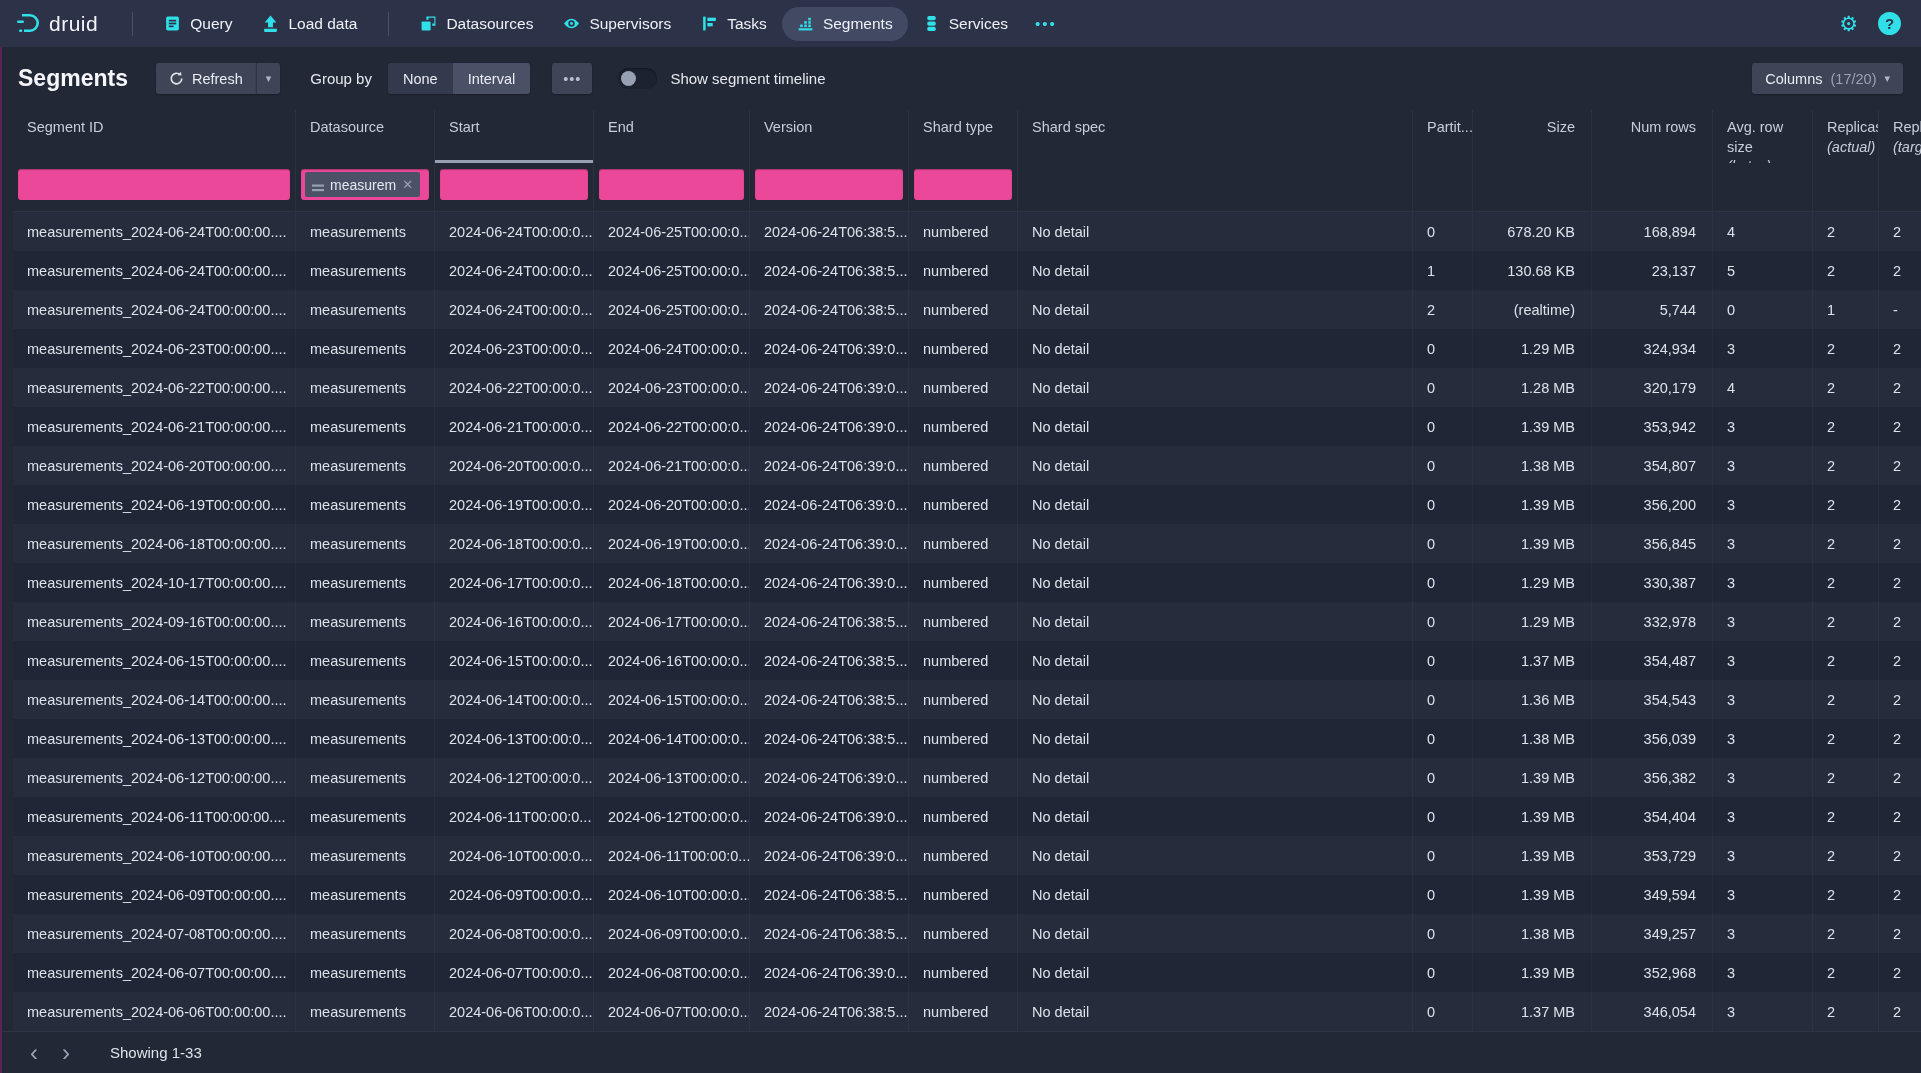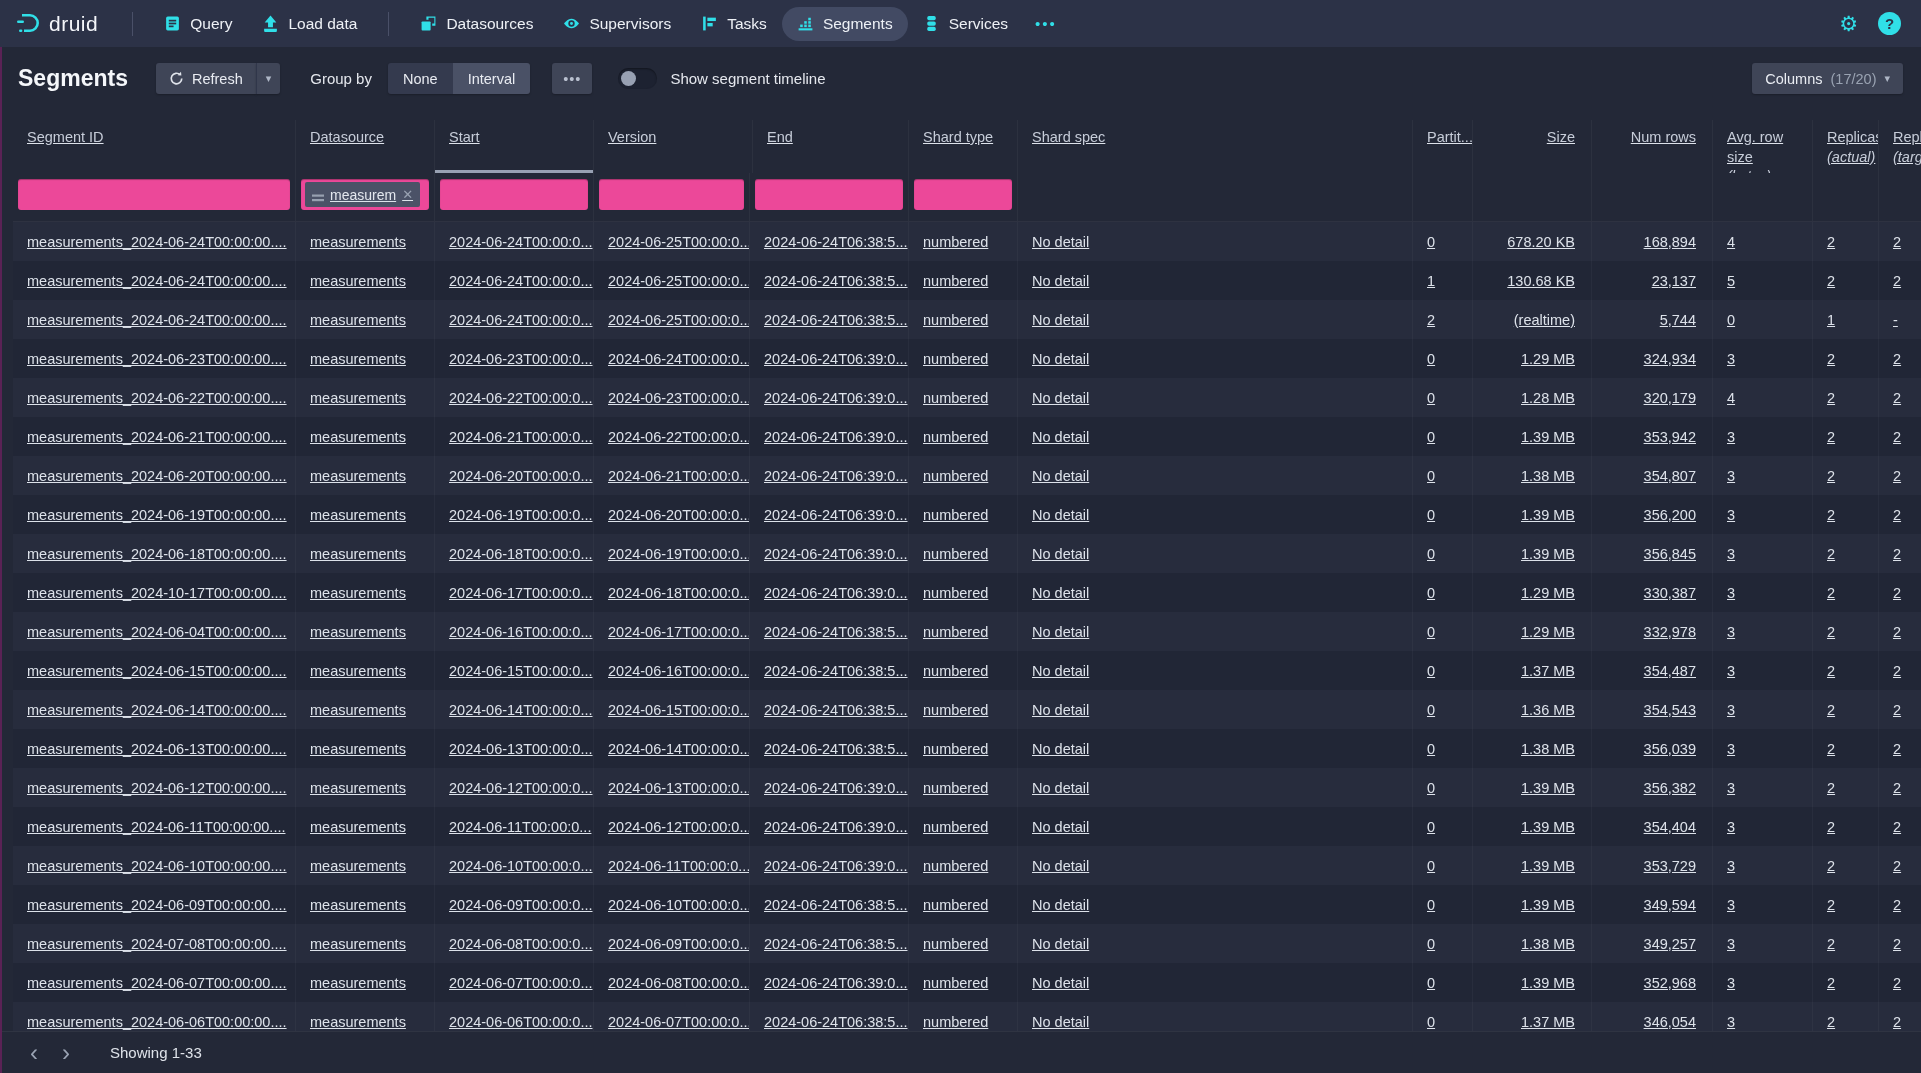--- a/index.html
+++ b/index.html
@@ -52,21 +52,21 @@
   .seg-btn.selected { background:#4a5166; }
   .more-btn { margin-left:22px; padding:0 11px; letter-spacing:1px; color:#b9c0cf; }
   .switch-wrap { display:flex; align-items:center; gap:13px; margin-left:26px; cursor:pointer; }
   .switch { width:39px; height:21px; border-radius:11px; background:#1d2231; position:relative; box-shadow:inset 0 1px 2px rgba(0,0,0,.4); }
   .switch .knob { position:absolute; left:3px; top:3px; width:15px; height:15px; border-radius:50%; background:#98a1b3; }
   .switch-label { font-size:15px; color:#e5e8ee; }
   .toolbar-right { margin-left:auto; }
   .dim { color:#9aa3b2; }
   
   .left-edge { position:absolute; left:0; top:47px; width:2px; height:1026px; background:#5a2255; z-index:5; }
-  .table-wrap { position:absolute; left:13px; top:120px; width:1908px; height:921px; overflow:hidden;text-decoration:underline; }
+  .table-wrap { position:absolute; left:13px; top:110px; width:1908px; height:921px; overflow:hidden; }
   .trow { display:flex; }
   .thead { height:53px; }
   .th {
     position:relative; padding:8px 6px 0 14px; font-size:14.5px; color:#c7cdd9;
     border-right:1px solid rgba(255,255,255,.045); cursor:pointer; overflow:hidden;
     line-height:1.35;
   }
   .th .sub { font-style:italic; display:block; }
   .th.right { text-align:right; padding-right:16px; }
   .sort-bar { position:absolute; left:0; right:0; bottom:0; height:3px; background:#98a1b3; }
@@ -243,22 +243,22 @@
   </div>
 </div>
 
 <div class="left-edge"></div>
 
 <div class="table-wrap">
   <div class="trow thead" id="thead">
       <div class="th" style="width: 283px; flex: 0 0 283px;"><span>Segment ID</span></div>
       <div class="th" style="width: 139px; flex: 0 0 139px;"><span>Datasource</span></div>
       <div class="th" style="width: 159px; flex: 0 0 159px;"><span>Start</span><div class="sort-bar"></div></div>
+      <div class="th" style="width: 156px; flex: 0 0 156px;"><span>End</span></div>
       <div class="th" style="width: 159px; flex: 0 0 159px;"><span>Version</span></div>
-      <div class="th" style="width: 156px; flex: 0 0 156px;"><span>End</span></div>
       <div class="th" style="width: 109px; flex: 0 0 109px;"><span>Shard type</span></div>
       <div class="th" style="width: 395px; flex: 0 0 395px;"><span>Shard spec</span></div>
       <div class="th" style="width: 60px; flex: 0 0 60px;"><span>Partit...</span></div>
       <div class="th right" style="width: 119px; flex: 0 0 119px;"><span>Size</span></div>
       <div class="th right" style="width: 121px; flex: 0 0 121px;"><span>Num rows</span></div>
       <div class="th" style="width: 100px; flex: 0 0 100px;"><span>Avg. row size</span><span class="sub">(bytes)</span></div>
       <div class="th" style="width: 66px; flex: 0 0 66px;"><span>Replicas</span><span class="sub">(actual)</span></div>
       <div class="th" style="width: 140px; flex: 0 0 140px;"><span>Replication factor</span><span class="sub">(target)</span></div>
     </div>
   <div class="trow tfilter" id="tfilter">
@@ -442,21 +442,21 @@
         <div class="cell" style="width: 109px; flex: 0 0 109px;">numbered</div>
         <div class="cell" style="width: 395px; flex: 0 0 395px;">No detail</div>
         <div class="cell" style="width: 60px; flex: 0 0 60px;">0</div>
         <div class="cell right" style="width: 119px; flex: 0 0 119px;">1.29 MB</div>
         <div class="cell right" style="width: 121px; flex: 0 0 121px;">330,387</div>
         <div class="cell" style="width: 100px; flex: 0 0 100px;">3</div>
         <div class="cell" style="width: 66px; flex: 0 0 66px;">2</div>
         <div class="cell" style="width: 140px; flex: 0 0 140px;">2</div>
       </div>
       <div class="row odd">
-        <div class="cell" style="width: 283px; flex: 0 0 283px;">measurements_2024-06-04T00:00:00....</div>
+        <div class="cell" style="width: 283px; flex: 0 0 283px;">measurements_2024-09-16T00:00:00....</div>
         <div class="cell" style="width: 139px; flex: 0 0 139px;">measurements</div>
         <div class="cell" style="width: 159px; flex: 0 0 159px;">2024-06-16T00:00:0...</div>
         <div class="cell" style="width: 156px; flex: 0 0 156px;">2024-06-17T00:00:0...</div>
         <div class="cell" style="width: 159px; flex: 0 0 159px;">2024-06-24T06:38:5...</div>
         <div class="cell" style="width: 109px; flex: 0 0 109px;">numbered</div>
         <div class="cell" style="width: 395px; flex: 0 0 395px;">No detail</div>
         <div class="cell" style="width: 60px; flex: 0 0 60px;">0</div>
         <div class="cell right" style="width: 119px; flex: 0 0 119px;">1.29 MB</div>
         <div class="cell right" style="width: 121px; flex: 0 0 121px;">332,978</div>
         <div class="cell" style="width: 100px; flex: 0 0 100px;">3</div>

